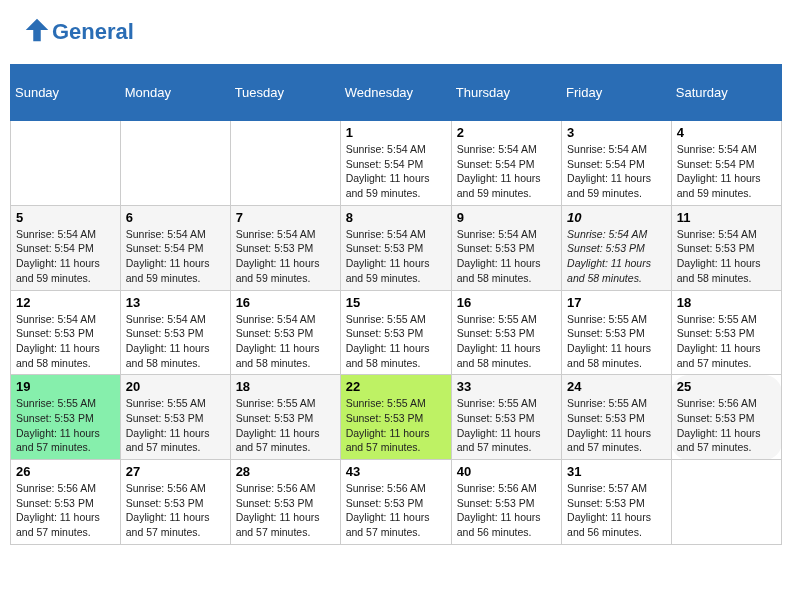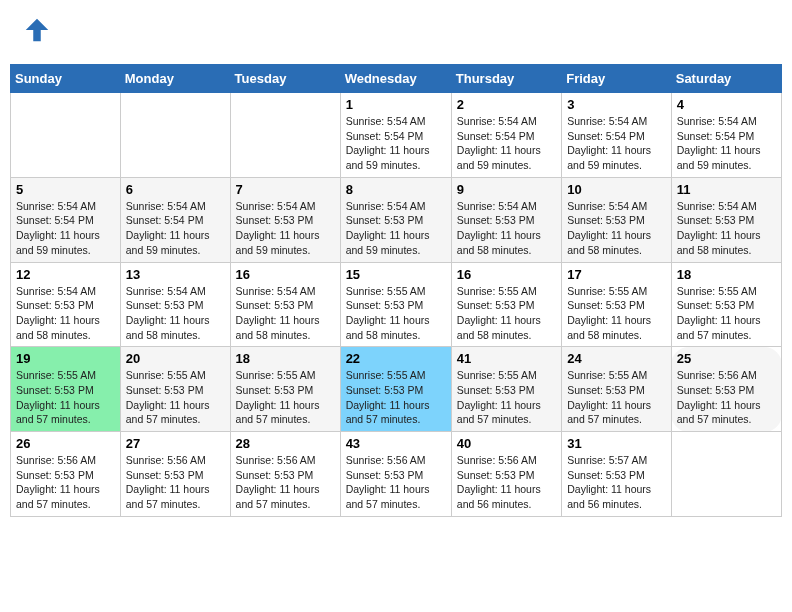--- a/index.html
+++ b/index.html
@@ -48,24 +48,24 @@
       color: #444;
     }
     .calendar {
       width: 100%;
       border-collapse: collapse;
       font-size: 11px;
     }
     .calendar th {
       background: #2a6db5;
       color: #fff;
-      padding: 6px 4px;
+      padding: 20px 4px;
       text-align: left;
       font-size: 13px;
-      font-weight: bold;
+      font-weight: normal;
       border: 1px solid #2a6db5;
     }
     .calendar td {
       border: 1px solid #ccc;
       vertical-align: top;
       padding: 4px 5px;
       width: 113px;
       min-height: 80px;
       background: #fff;
     }
@@ -93,20 +93,21 @@
 <body>
 
 <div class="header">
   <div class="logo">
     <div>
       <svg class="logo-icon" viewBox="0 0 40 40">
         <polygon points="20,5 35,20 25,20 25,35 15,35 15,20 5,20" fill="#2a6db5"></polygon>
       </svg>
     </div>
     <div class="logo-text">
+      <div><span>General</span></div>
     </div>
   </div>
   <div class="title-block">
     <div class="month-year"></div>
     <div class="location"></div>
   </div>
 </div>
 
 <table class="calendar">
   <thead>
@@ -156,21 +157,21 @@
           <div class="day-info">Sunrise: 5:54 AM<br>Sunset: 5:53 PM<br>Daylight: 11 hours and 59 minutes.</div>
         </td>
         <td style="background: rgb(245, 245, 245);">
           <div class="day-num">8</div>
           <div class="day-info">Sunrise: 5:54 AM<br>Sunset: 5:53 PM<br>Daylight: 11 hours and 59 minutes.</div>
         </td>
         <td style="background: rgb(245, 245, 245);">
           <div class="day-num">9</div>
           <div class="day-info">Sunrise: 5:54 AM<br>Sunset: 5:53 PM<br>Daylight: 11 hours and 58 minutes.</div>
         </td>
-        <td style="background: rgb(245, 245, 245);">
+        <td style="background: rgb(245, 245, 245); font-style: italic;">
           <div class="day-num">10</div>
           <div class="day-info">Sunrise: 5:54 AM<br>Sunset: 5:53 PM<br>Daylight: 11 hours and 58 minutes.</div>
         </td>
         <td style="background: rgb(245, 245, 245);">
           <div class="day-num">11</div>
           <div class="day-info">Sunrise: 5:54 AM<br>Sunset: 5:53 PM<br>Daylight: 11 hours and 58 minutes.</div>
         </td>
       </tr>
       <tr>
         <td>
@@ -208,26 +209,26 @@
           <div class="day-info">Sunrise: 5:55 AM<br>Sunset: 5:53 PM<br>Daylight: 11 hours and 57 minutes.</div>
         </td>
         <td style="background: rgb(245, 245, 245);">
           <div class="day-num">20</div>
           <div class="day-info">Sunrise: 5:55 AM<br>Sunset: 5:53 PM<br>Daylight: 11 hours and 57 minutes.</div>
         </td>
         <td style="background: rgb(245, 245, 245);">
           <div class="day-num">18</div>
           <div class="day-info">Sunrise: 5:55 AM<br>Sunset: 5:53 PM<br>Daylight: 11 hours and 57 minutes.</div>
         </td>
-        <td style="background: #7dd3fc;">
+        <td style="background: #bef264;">
           <div class="day-num">22</div>
           <div class="day-info">Sunrise: 5:55 AM<br>Sunset: 5:53 PM<br>Daylight: 11 hours and 57 minutes.</div>
         </td>
         <td style="background: rgb(245, 245, 245);">
-          <div class="day-num">41</div>
+          <div class="day-num">33</div>
           <div class="day-info">Sunrise: 5:55 AM<br>Sunset: 5:53 PM<br>Daylight: 11 hours and 57 minutes.</div>
         </td>
         <td style="background: rgb(245, 245, 245);">
           <div class="day-num">24</div>
           <div class="day-info">Sunrise: 5:55 AM<br>Sunset: 5:53 PM<br>Daylight: 11 hours and 57 minutes.</div>
         </td>
         <td style="background: rgb(245, 245, 245); border-radius: 18px;">
           <div class="day-num">25</div>
           <div class="day-info">Sunrise: 5:56 AM<br>Sunset: 5:53 PM<br>Daylight: 11 hours and 57 minutes.</div>
         </td>

